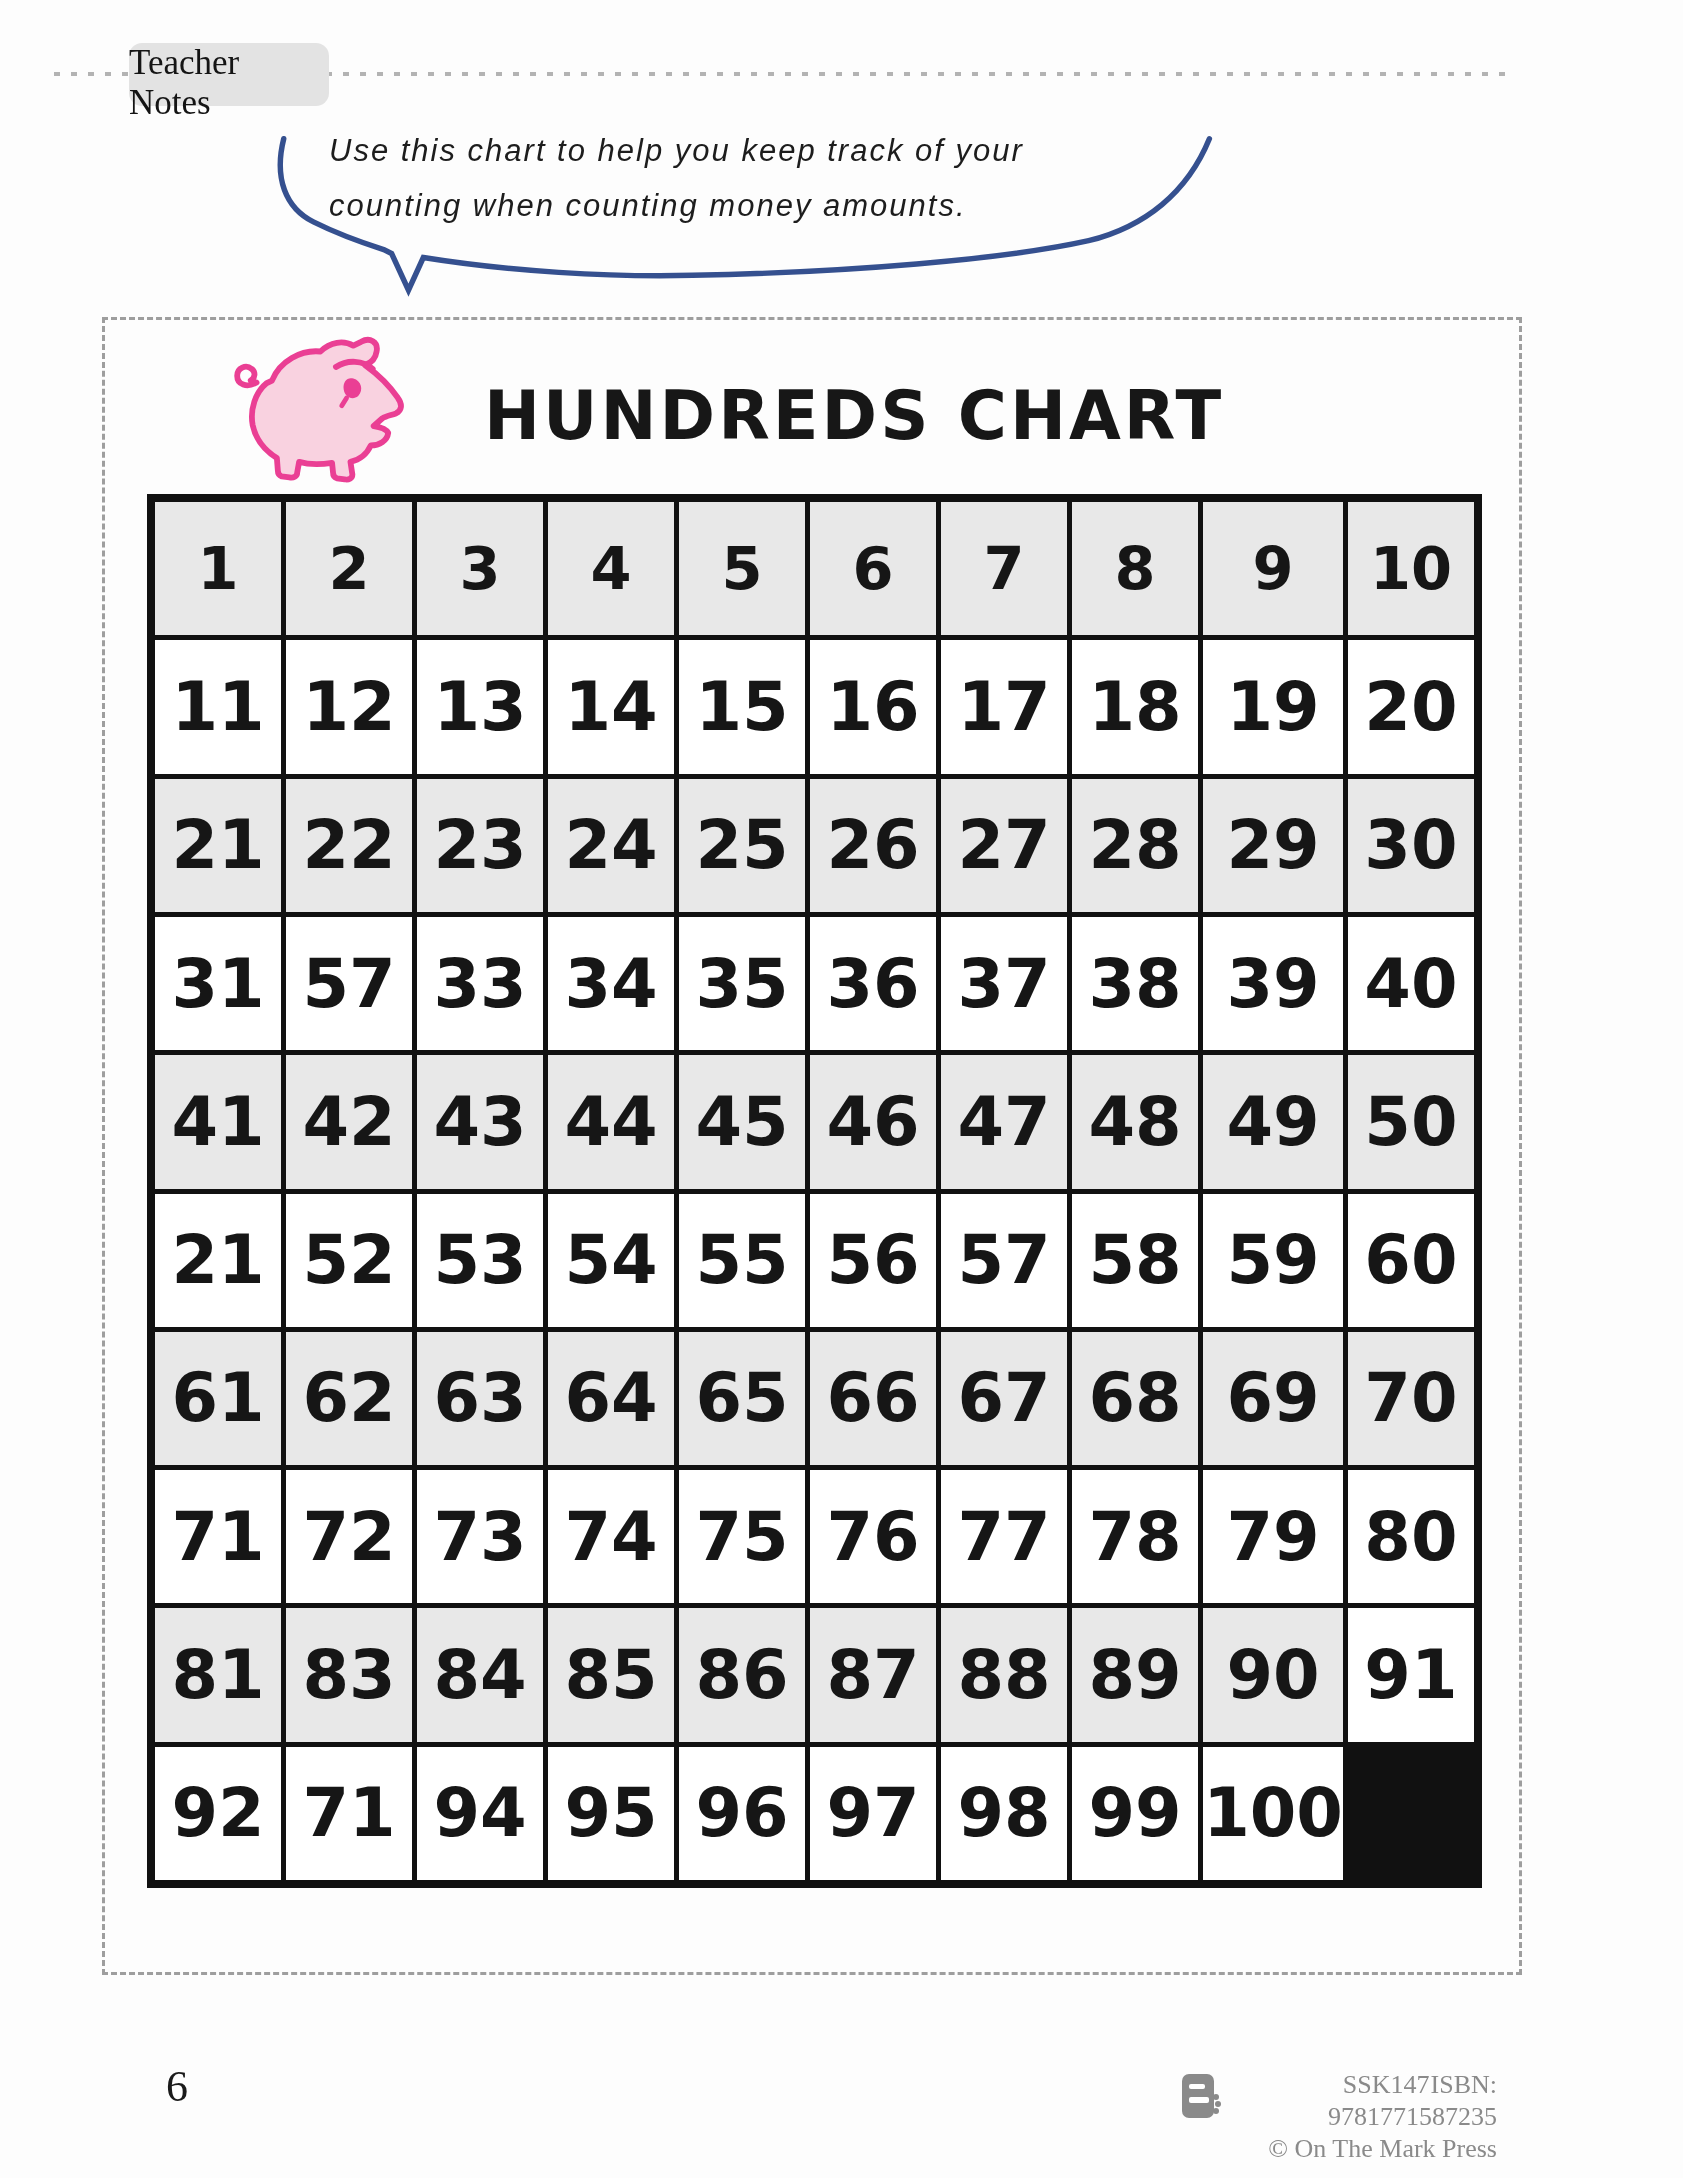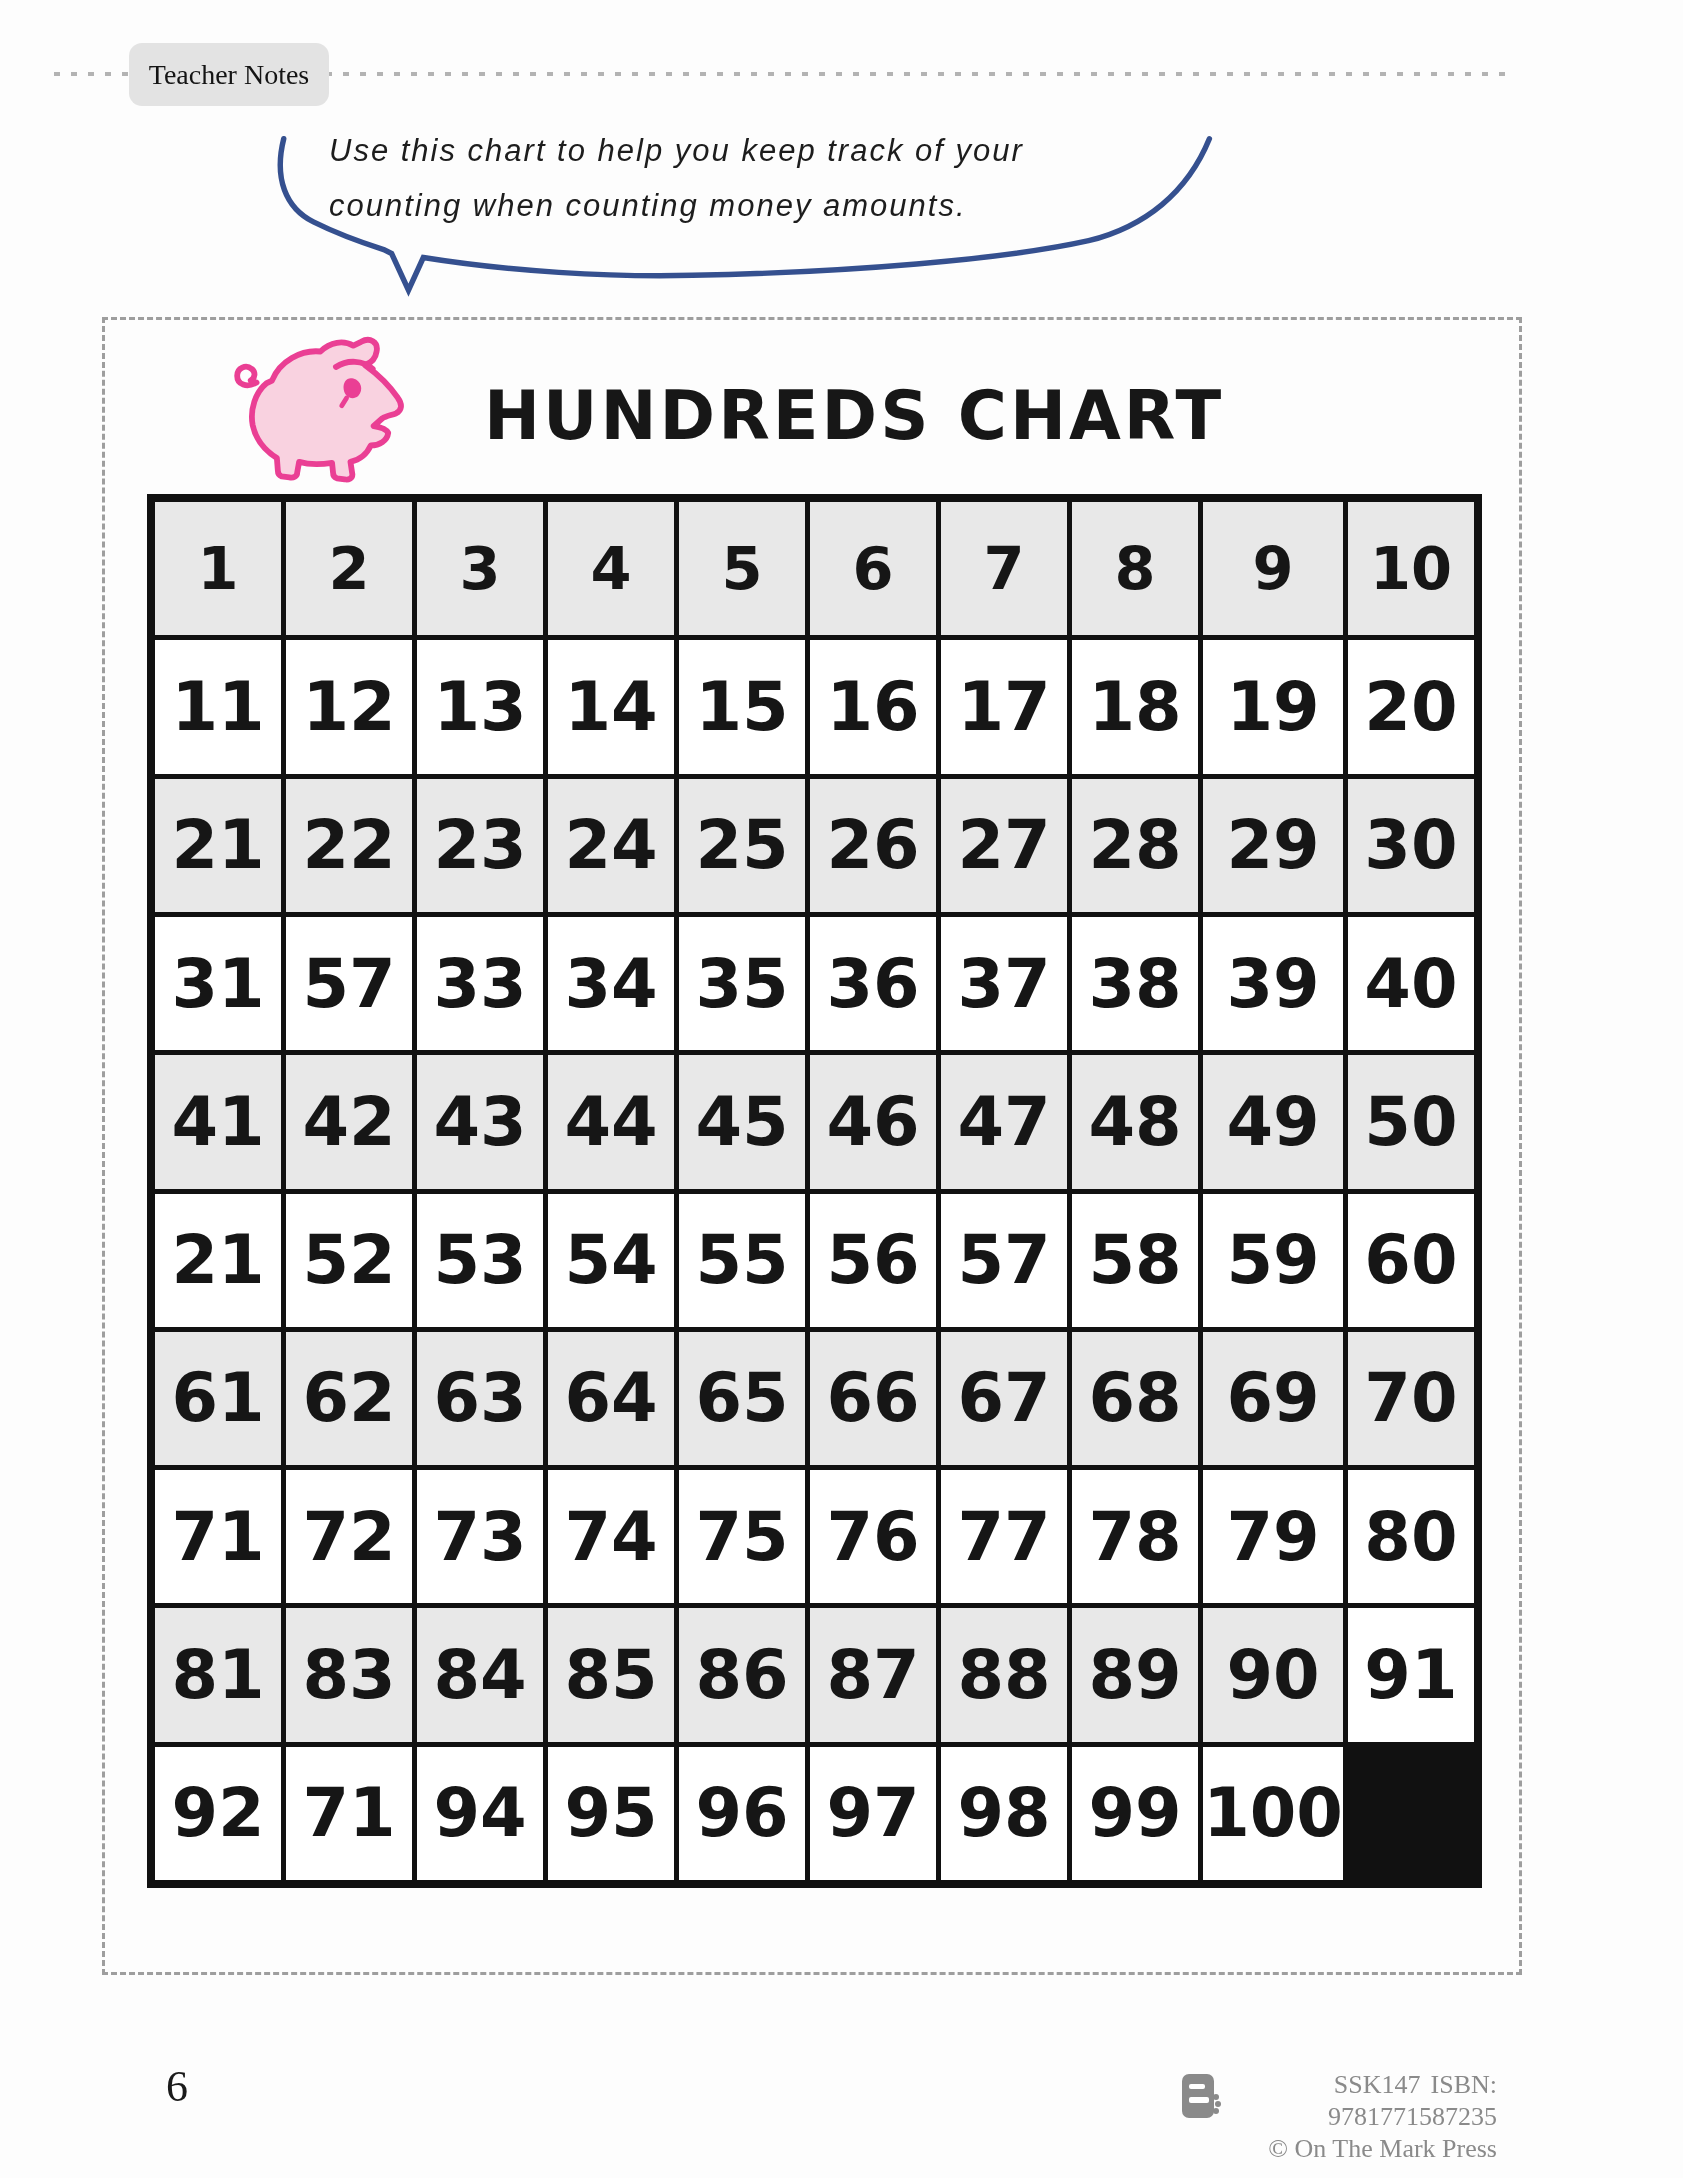--- a/index.html
+++ b/index.html
@@ -3,22 +3,22 @@
 <meta charset="utf-8">
 <style>
   * { margin:0; padding:0; box-sizing:border-box; }
   html,body { width:1683px; height:2178px; background:#fdfdfd; position:relative;
               font-family:"Liberation Sans", sans-serif; overflow:hidden; }
 
   
   .top-rule { position:absolute; left:54px; top:72px; width:1460px; height:4px;
               background:repeating-linear-gradient(90deg,#b3b3b3 0 6px, transparent 6px 17px); }
   .tab { position:absolute; left:129px; top:43px; width:200px; height:63px;
-         background:#e3e3e3; border-radius:13px; display:flex; align-items:center; justify-content:center;
-         font-family:"Liberation Serif", serif; font-size:28px; color:#141414; z-index:2; }
+         background:#e3e3e3; border-radius:13px; display:flex; justify-content:center;
+         font-family:"Liberation Serif", serif; font-size:35px; color:#141414; z-index:2; }
 
   
   .bubble-svg { position:absolute; left:252px; top:111px; width:1000px; height:198px; }
   .bubble-text { position:absolute; left:329px; top:123px; font-size:31px; letter-spacing:2px;
                  color:#1d1d1d; line-height:55px; font-weight:400;font-style:italic; }
 
   
   .sheet { position:absolute; left:102px; top:317px; width:1420px; height:1658px;
            border:3px dashed #9e9e9e; }
   .pig-svg { position:absolute; left:107px; top:12px; width:213px; height:160px; }
@@ -34,21 +34,21 @@
   .cell.shade { background:var(--row_shade); }
   .cell.first-row { font-size:59px; }
 
   
   .page-num { position:absolute; left:166px; top:2061px; font-family:"Liberation Serif", serif;
               font-size:44px; color:#1a1a1a; }
   .logo-svg { position:absolute; left:1180px; top:2071px; width:42px; height:50px; }
   .imprint { position:absolute; left:1238px; top:2069px; width:259px; text-align:right;
              font-family:"Liberation Serif", serif; font-size:26px; color:var(--footer_text);
              line-height:32px; }
-  .imprint .code { margin-right:10px; }
+  .imprint .code { margin-right:1px; }
 </style>
 </head>
 <body>
 
 <div class="top-rule"></div>
 <div class="tab">
   <span>Teacher Notes</span>
 </div>
 
 <svg class="bubble-svg" viewBox="0 0 1010 200">

